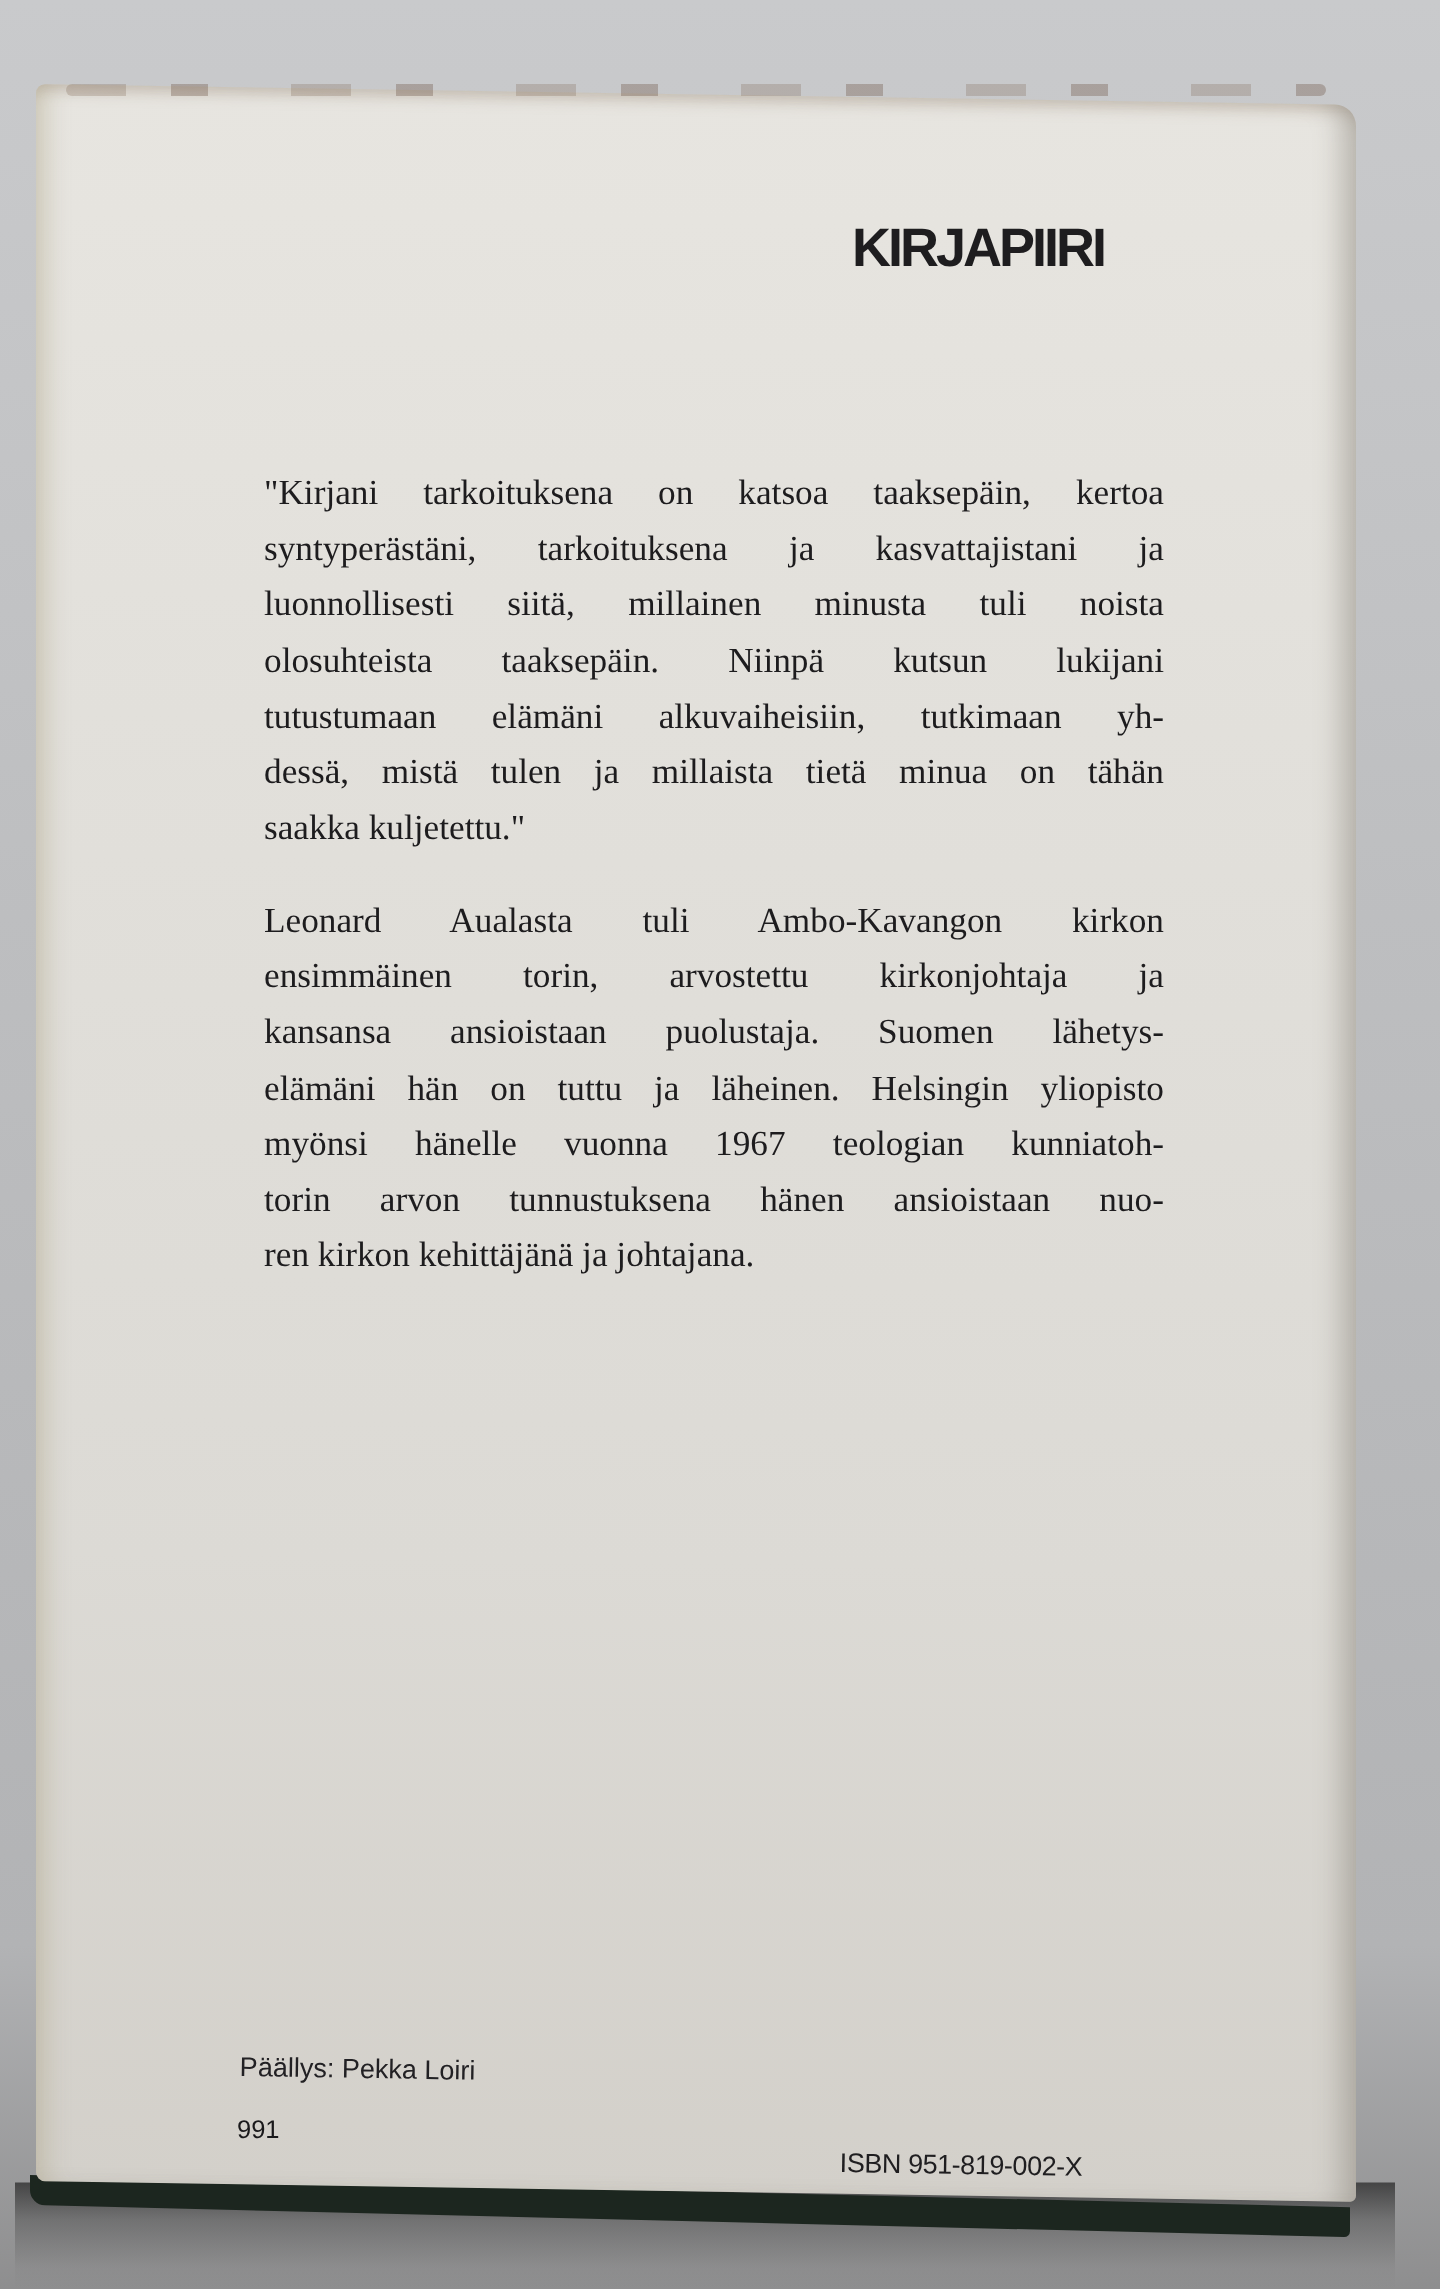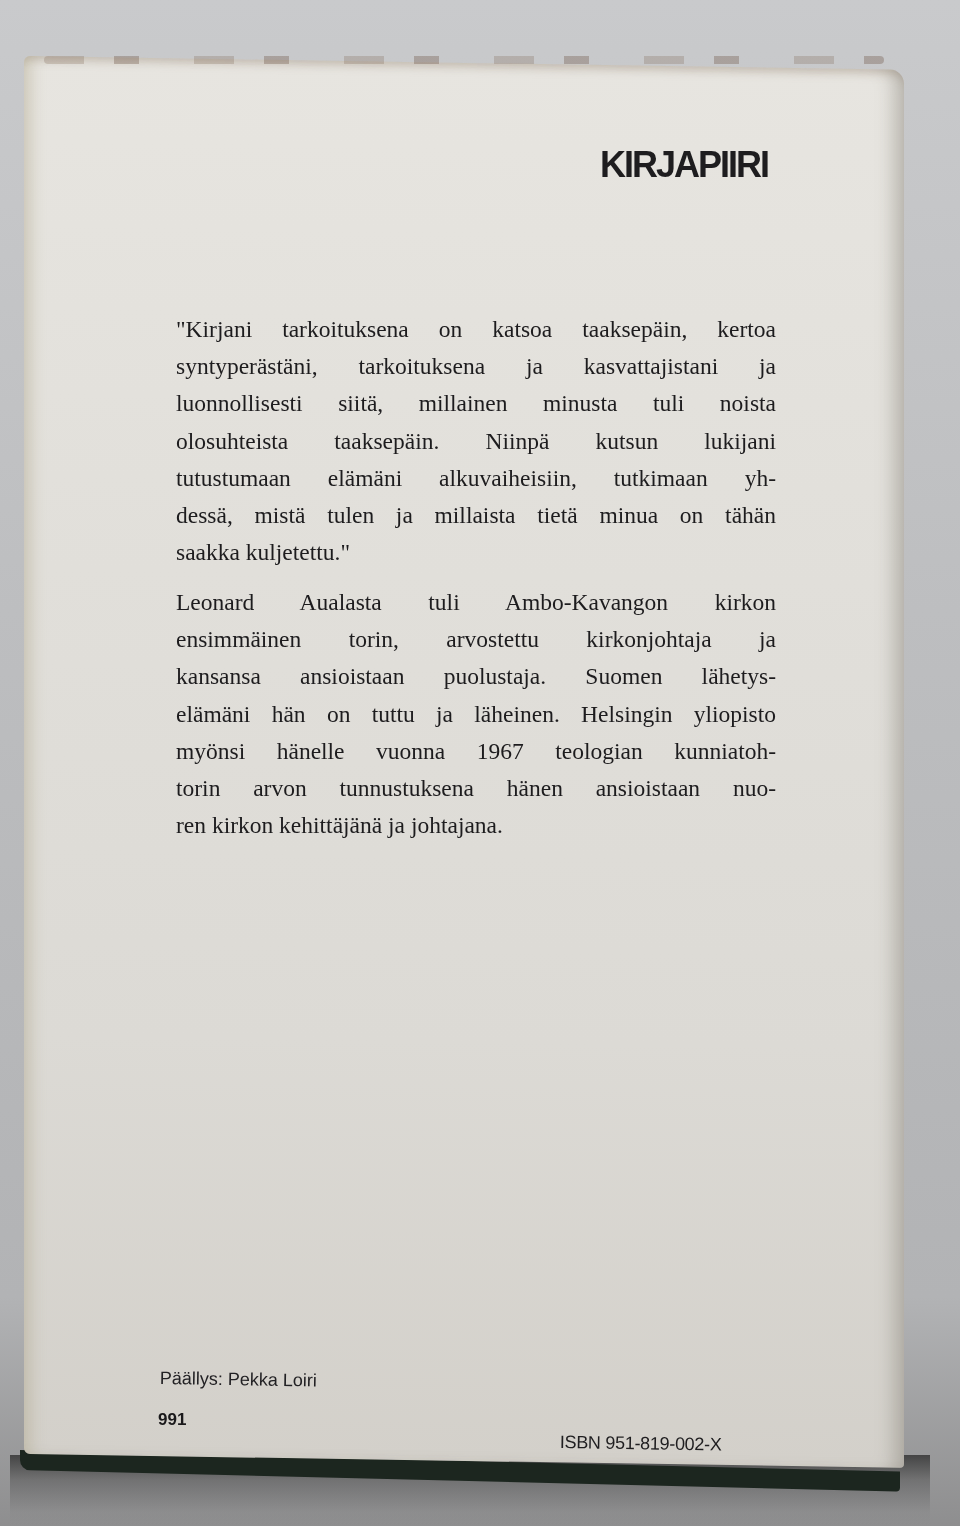--- a/index.html
+++ b/index.html
@@ -59,21 +59,20 @@
       width: 840px;
       height: 8px;
       background: repeating-linear-gradient(90deg, rgba(120,95,75,0.25) 0 40px, rgba(120,95,75,0) 40px 70px, rgba(110,85,70,0.35) 70px 95px, rgba(110,85,70,0) 95px 150px);
       border-radius: 4px;
     }
     .brand {
       position: absolute;
       left: 544px;
       top: 88px;
       width: 200px;
-      text-align: right;
       font-family: "Liberation Sans", sans-serif;
       font-weight: bold;
       font-size: 36px;
       letter-spacing: -2px;
       color: #1e1d1f;
     }
     .blurb {
       position: absolute;
       left: 152px;
       width: 600px;
@@ -89,38 +88,38 @@
       white-space: nowrap;
       height: 37.2px;
     }
     .blurb .line.last {
       text-align-last: left;
     }
     .quote {
       top: 255px;
     }
     .bio {
-      top: 528px;
+      top: 540px;
     }
     .credit {
       position: absolute;
       left: 136px;
       top: 1312px;
       font-family: "Liberation Sans", sans-serif;
       font-size: 18px;
       color: #222124;
       transform: rotate(0.9deg);
       transform-origin: left top;
     }
     .catalog-number {
       position: absolute;
       left: 134px;
       top: 1354px;
       font-family: "Liberation Sans", sans-serif;
-      font-weight: bold;
+      font-weight: normal;
       font-size: 17px;
       color: #1a191b;
     }
     .isbn {
       position: absolute;
       left: 536px;
       top: 1376px;
       font-family: "Liberation Sans", sans-serif;
       font-size: 18px;
       letter-spacing: -0.3px;

